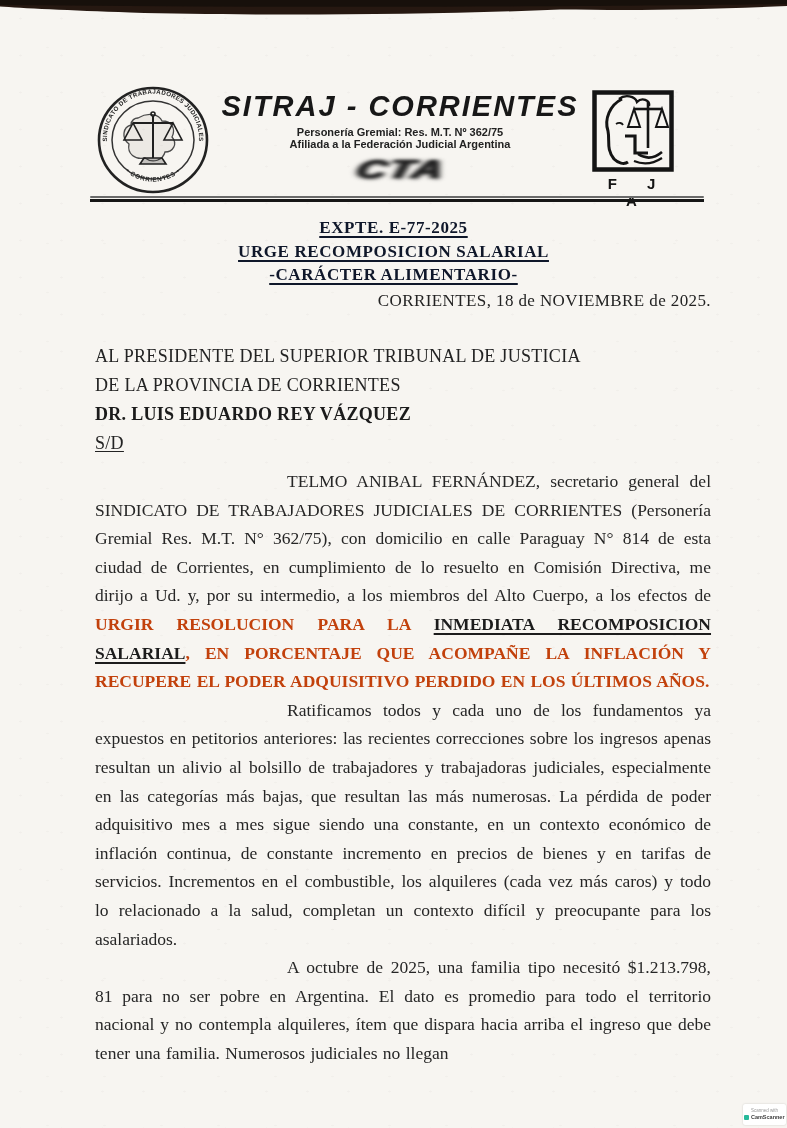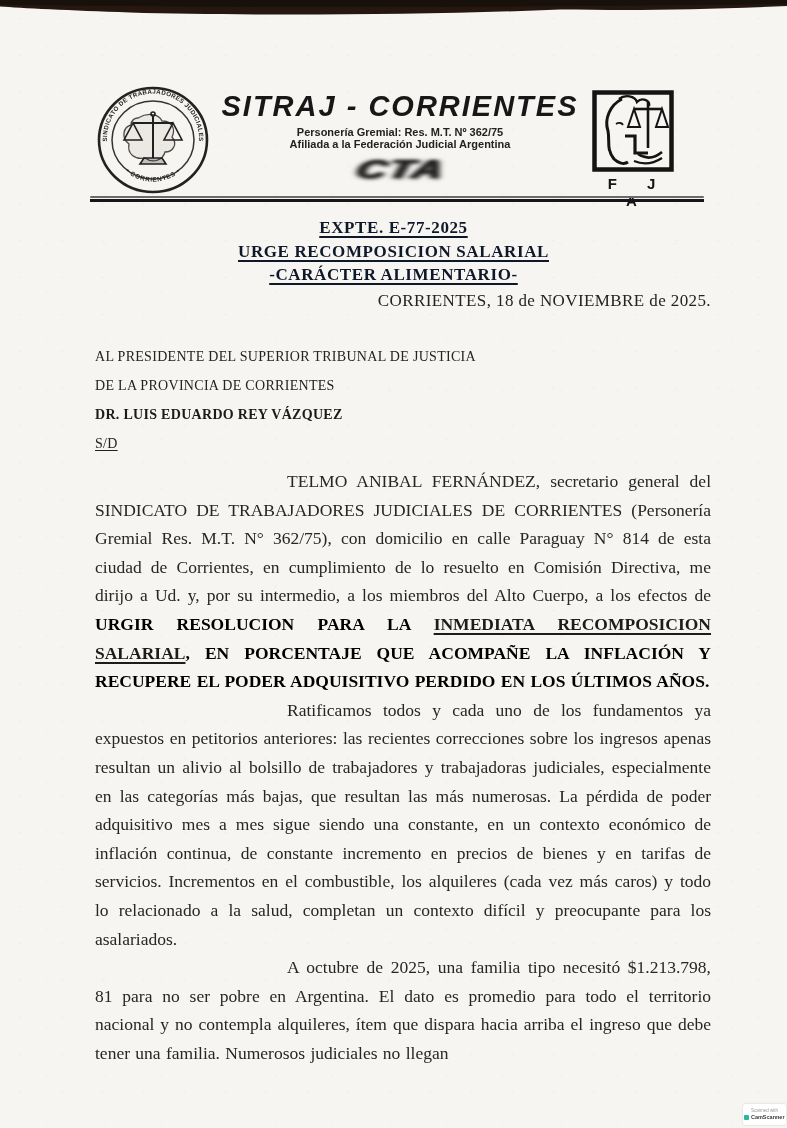--- a/index.html
+++ b/index.html
@@ -69,32 +69,32 @@
   }
 
   
   .date-line {
     position: absolute; left: 0; top: 291px; width: 711px;
     text-align: right; font-size: 17px; color: #232323; letter-spacing: 0.4px; padding-left: 25px;
   }
 
   
   .addressee { position: absolute; left: 95px; top: 342px; width: 560px; }
-  .addr-line { font-size: 14px; line-height: 29px; color: #232323; letter-spacing: 0.3px; }
+  .addr-line { font-size: 18px; line-height: 29px; color: #232323; letter-spacing: 0.3px; }
   .addr-line.bold { font-weight: 700; color: #1b1b1b; }
   .addr-line.underline { text-decoration: underline; text-underline-offset: 2px; }
 
   
   .letter-body { position: absolute; left: 95px; top: 467px; width: 616px; }
   .letter-body p {
     font-size: 17.5px; line-height: 28.6px; color: #262626;
     text-align: justify; text-indent: 192px;
     hyphens: none; word-spacing: 1px;
   }
-  .seg-bold { font-weight: 700; color: #000000; }
+  .seg-bold { font-weight: 700; color: #c2410c; }
   .seg-bold-underline {
     font-weight: 700; color: #1c1c1c;
     text-decoration: underline; text-decoration-thickness: 1.6px; text-underline-offset: 2.5px;
   }
 
   
   .camscan {
     position: absolute; left: 743px; top: 1104px; width: 43px; height: 21px;
     background: #ffffff; border-radius: 2px;
     box-shadow: 0 0 2px rgba(0,0,0,0.18);

